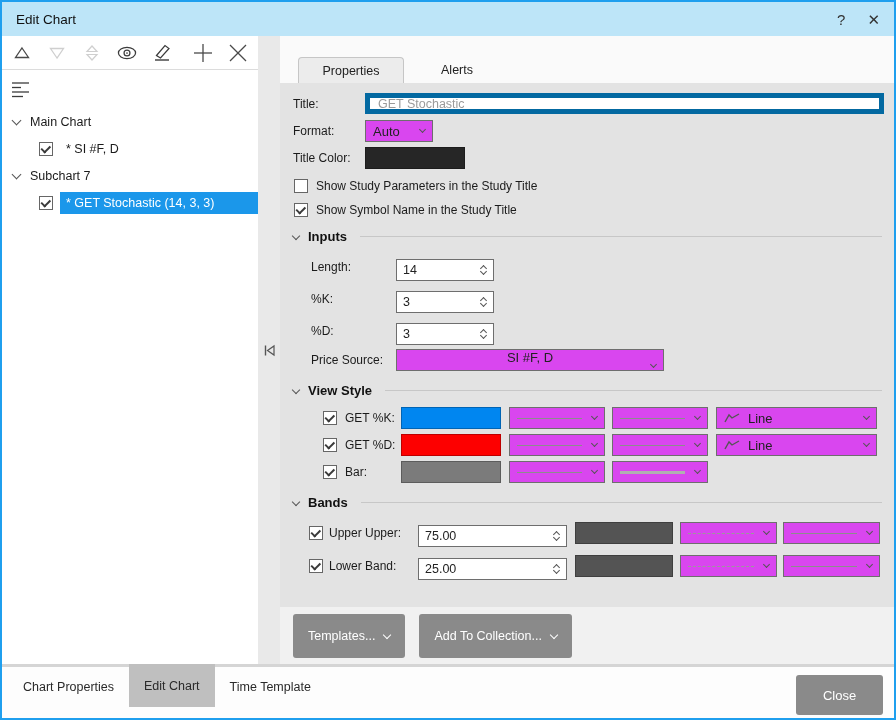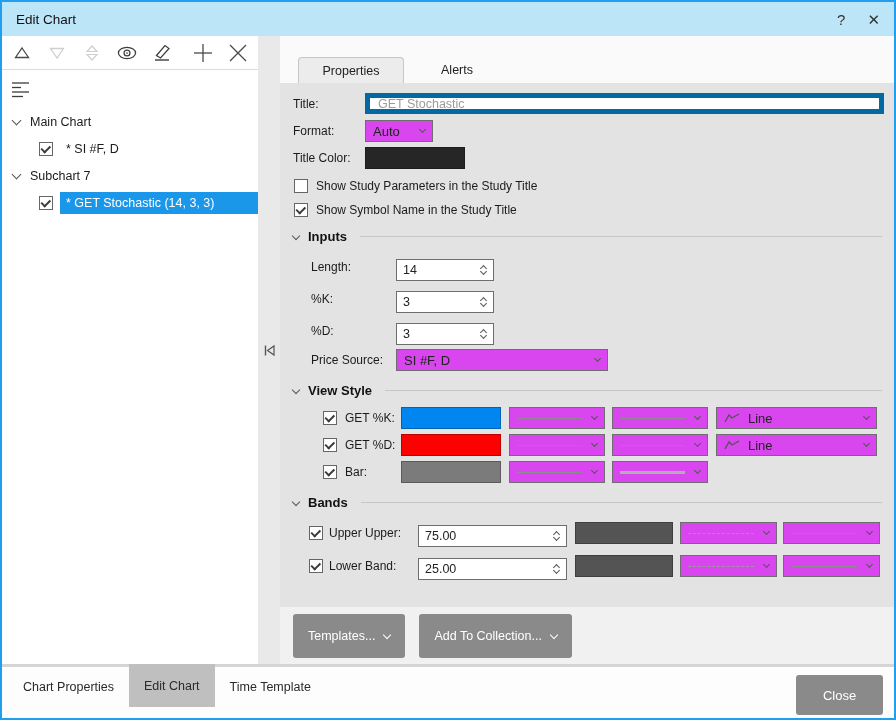--- a/index.html
+++ b/index.html
@@ -254,21 +254,21 @@
           <span class="spinner" style="width:98px;">
             <input value="3" style="">
             <span class="spin-btns">
                 <span class="chev-up small"></span>
                 <span class="chev-down small"></span>
               </span>
           </span>
         </div>
         <div class="inrow">
           <span class="inlabel">Price Source:</span>
-          <span class="dd" style="width:212px;">
+          <span class="dd" style="width:268px;flex-direction:column;">
             <span>SI #F, D</span>
             <span class="chev-down small"></span>
           </span>
         </div>
 
         <div class="section-hd">
           <span class="sec-chev"></span>
           <span class="stitle">View Style</span>
           <span class="rule"></span>
         </div>

